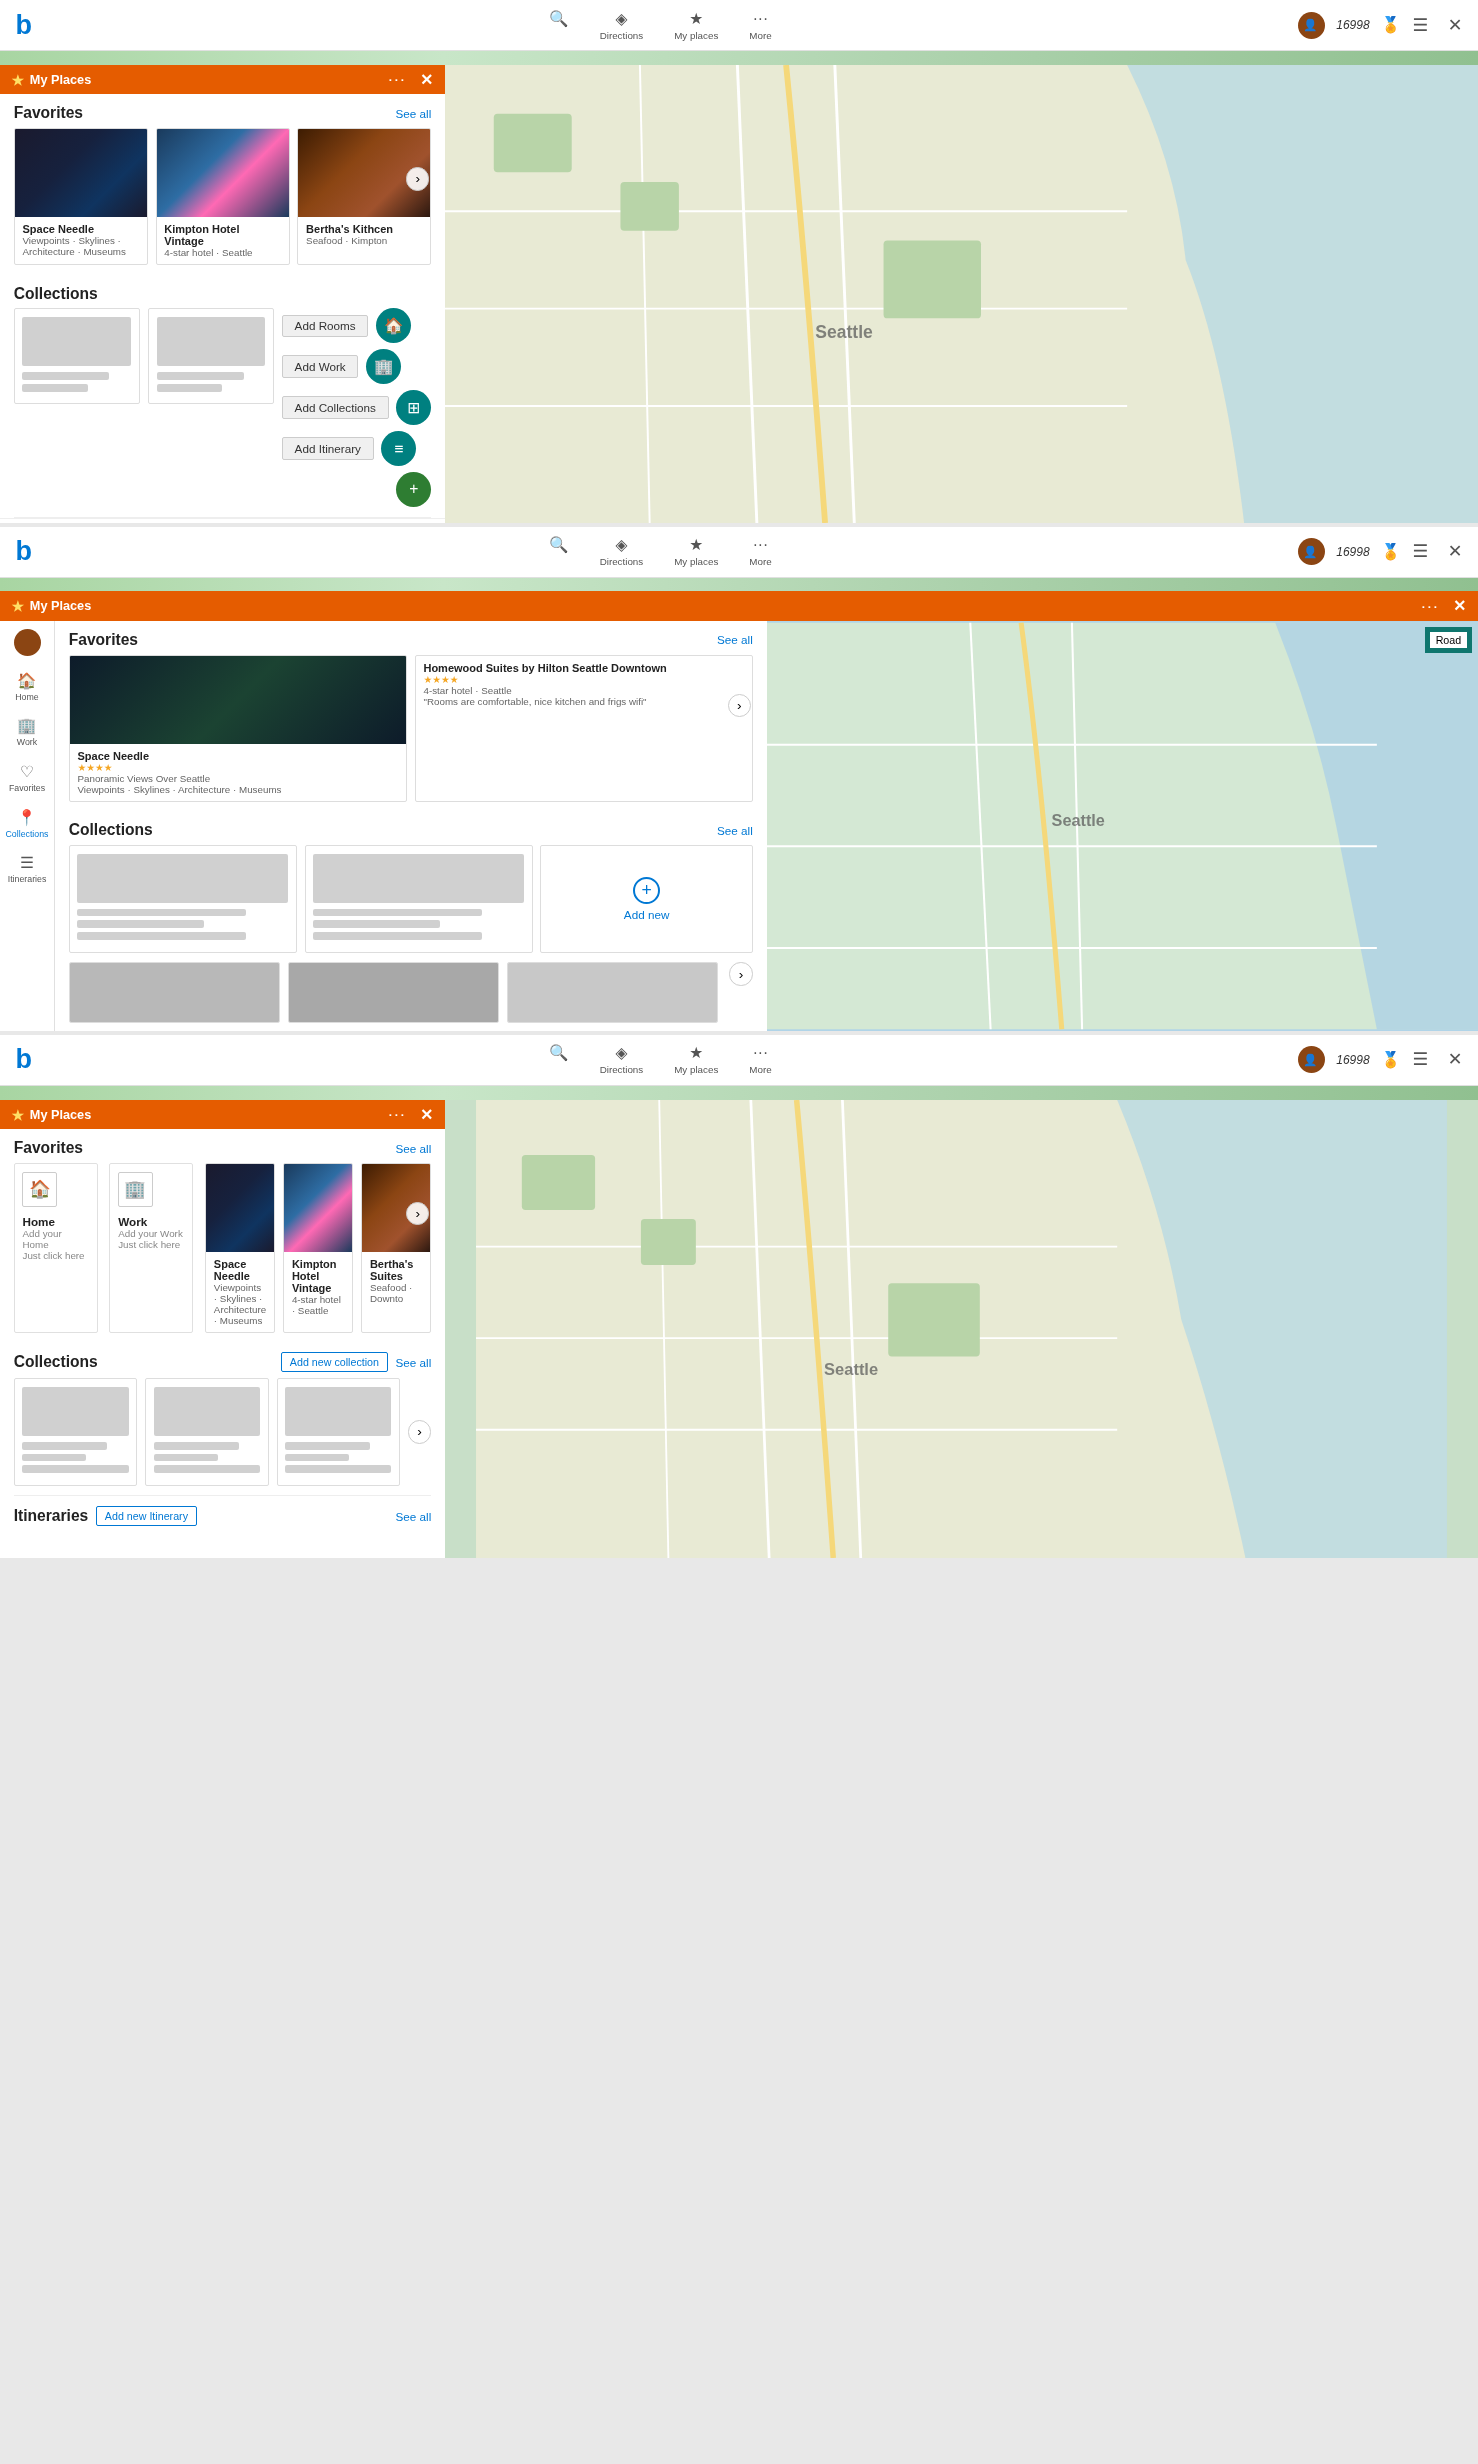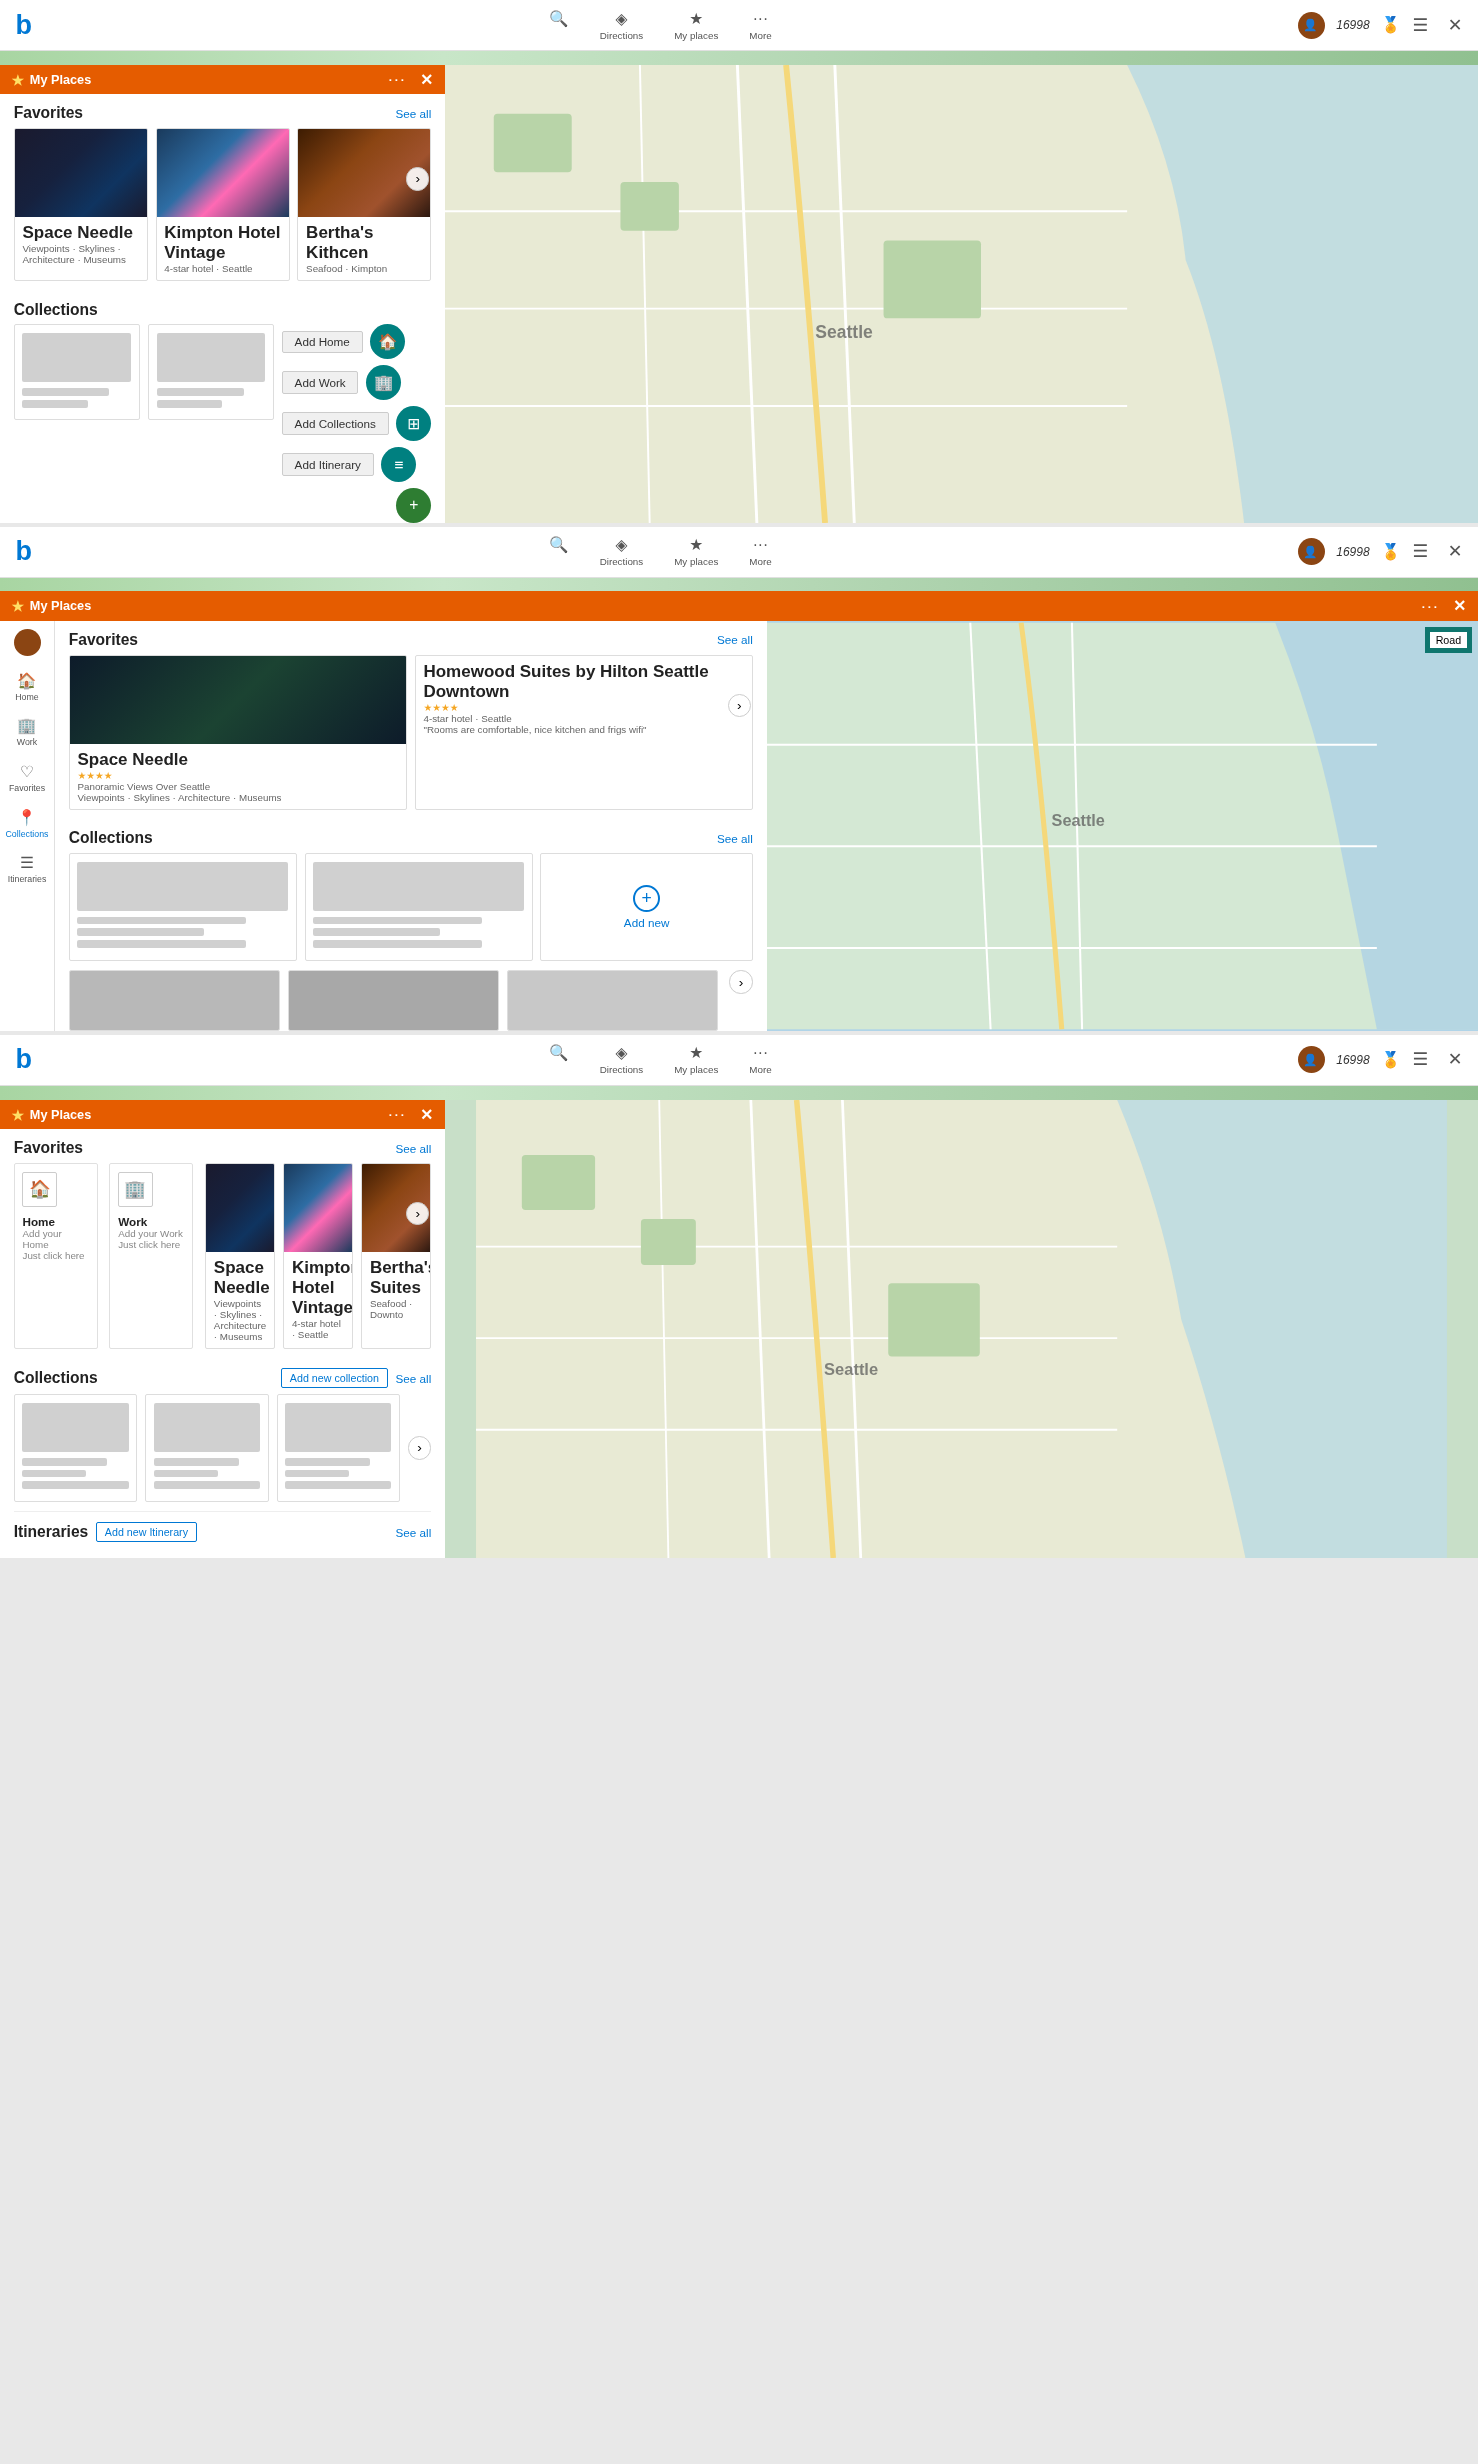--- a/index.html
+++ b/index.html
@@ -165,21 +165,21 @@
 
     .fav-card-img-placeholder.dark-city { background: linear-gradient(135deg, #1a1a2e 0%, #16213e 40%, #0f3460 70%, #1a1a2e 100%); }
     .fav-card-img-placeholder.hotel { background: linear-gradient(135deg, #1a3a5c 0%, #2e6da4 40%, #ff69b4 60%, #1a3a5c 100%); }
     .fav-card-img-placeholder.kitchen { background: linear-gradient(135deg, #3d1c02 0%, #8B4513 40%, #a0522d 70%, #2c1810 100%); }
 
     .fav-card-info {
       padding: 5.9px 7.8px;
     }
 
     .fav-card-name {
-      font-size: 17px;
+      font-size: 11px;
       font-weight: 600;
       color: #222;
     }
 
     .fav-card-sub {
       font-size: 9.8px;
       color: #666;
     }
 
     .carousel-btn {
@@ -586,21 +586,21 @@
             <div class="collection-card">
               <div class="collection-card-placeholder"></div>
               <div class="text-placeholder w80"></div>
               <div class="text-placeholder w60"></div>
             </div>
           </div>
         </div>
 
         <div style="display:flex; flex-direction:column; gap:5.9px; justify-content:center;">
           <div class="add-btn-row">
-            <span class="add-btn-label">Add Home</span>
+            <span class="add-btn-label">Add Rooms</span>
             <div class="add-btn-circle">🏠</div>
           </div>
           <div class="add-btn-row">
             <span class="add-btn-label">Add Work</span>
             <div class="add-btn-circle">🏢</div>
           </div>
           <div class="add-btn-row">
             <span class="add-btn-label">Add Collections</span>
             <div class="add-btn-circle">⊞</div>
           </div>

